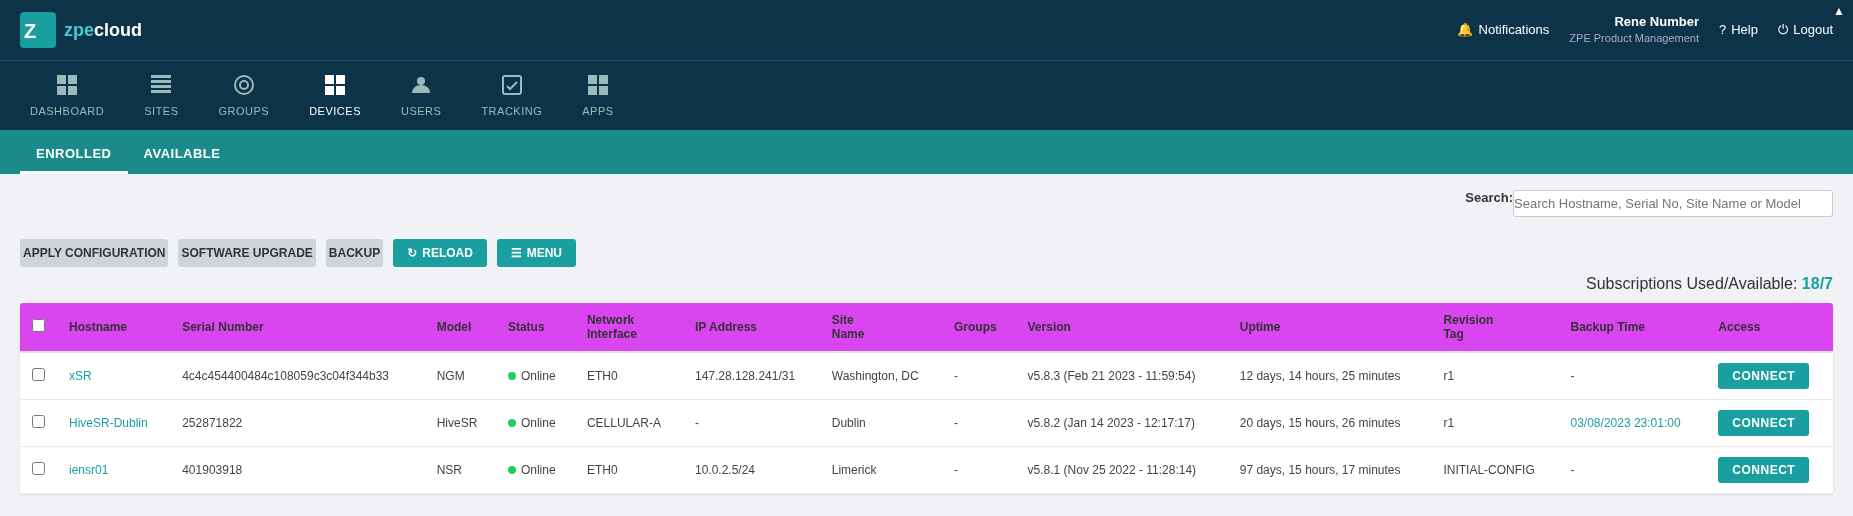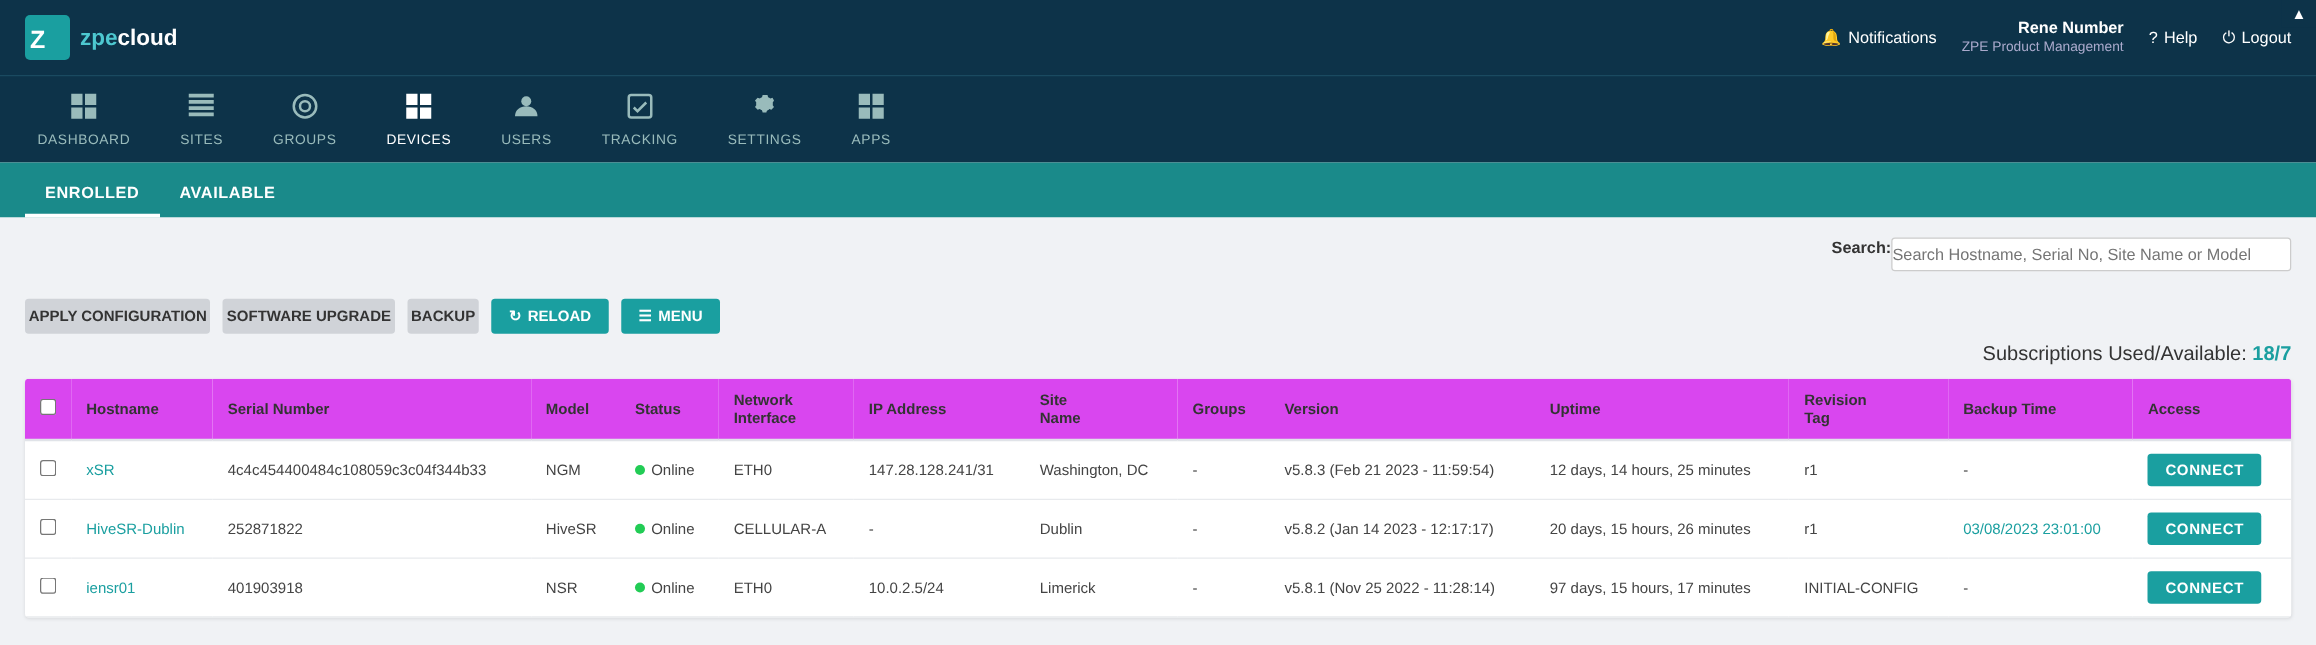--- a/index.html
+++ b/index.html
@@ -334,29 +334,20 @@
     <span>USERS</span>
   </div>
   <div class="nav-item">
     <span class="nav-icon">
       <svg width="22" height="22" viewBox="0 0 22 22" fill="none" stroke="currentColor" stroke-width="2">
           <rect x="2" y="2" width="18" height="18" rx="2"></rect>
           <polyline points="6,12 9,15 16,8"></polyline>
         </svg>
     </span>
     <span>TRACKING</span>
-  </div>
-  <div class="nav-item">
-    <span class="nav-icon">
-      <svg width="22" height="22" viewBox="0 0 22 22" fill="currentColor">
-          <path d="M11 7a4 4 0 1 0 0 8 4 4 0 0 0 0-8zm0 2a2 2 0 1 1 0 4 2 2 0 0 1 0-4z"></path>
-          <path d="M9.1 2l-.5 1.7a7.9 7.9 0 0 0-1.8 1l-1.7-.5L3 6.4l1 1.5a8 8 0 0 0 0 2.2l-1 1.5 2.1 2.1 1.7-.5a7.9 7.9 0 0 0 1.8 1l.5 1.7h3l.5-1.7a7.9 7.9 0 0 0 1.8-1l1.7.5 2.1-2.1-1-1.5a8 8 0 0 0 0-2.2l1-1.5L17 4.2l-1.7.5a7.9 7.9 0 0 0-1.8-1L13 2H9.1z"></path>
-        </svg>
-    </span>
-    <span>SETTINGS</span>
   </div>
   <div class="nav-item">
     <span class="nav-icon">
       <svg width="22" height="22" viewBox="0 0 22 22" fill="currentColor">
           <rect x="1" y="1" width="9" height="9"></rect>
           <rect x="12" y="1" width="9" height="9"></rect>
           <rect x="1" y="12" width="9" height="9"></rect>
           <rect x="12" y="12" width="9" height="9"></rect>
         </svg>
     </span>

